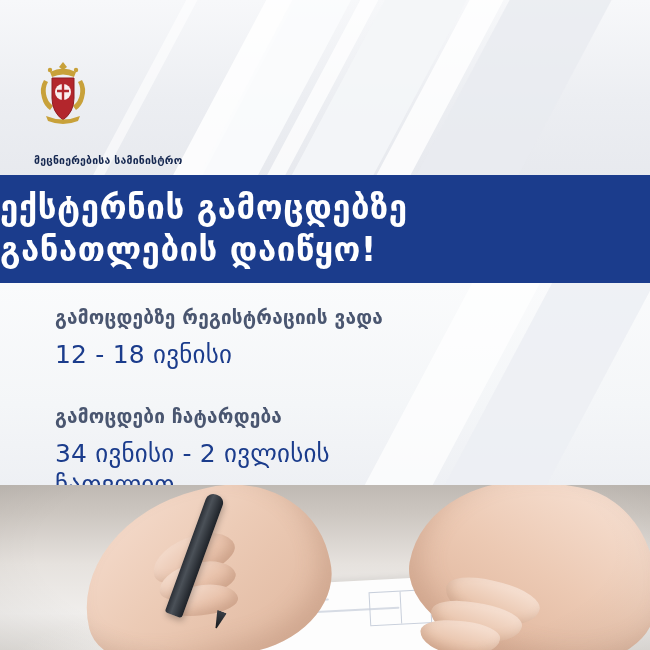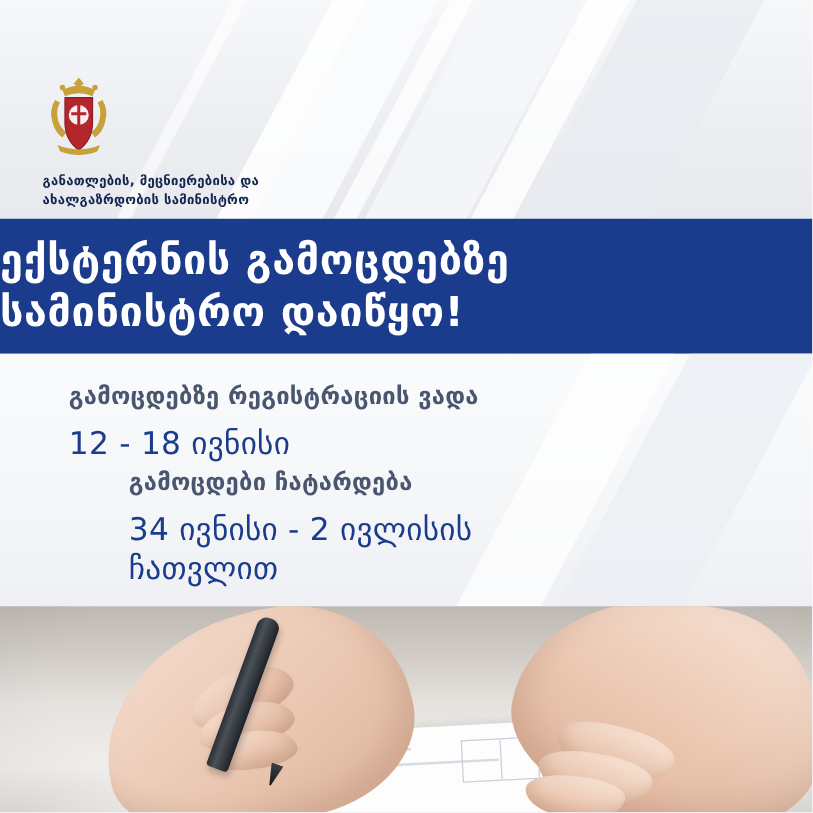--- a/index.html
+++ b/index.html
@@ -84,21 +84,21 @@
     position: absolute;
     transform: rotate(28deg);
     transform-origin: top left;
   }
   .m2 { left: 10px; top: -80px; width: 16px; height: 360px; background:#ffffff; opacity:.6;}
   .m3 { left: 520px; top: -90px; width: 60px; height: 400px; background:#ffffff; opacity:.7;}
   .m4 { left: 600px; top: -90px; width: 90px; height: 400px; background:#eceff3; opacity:.85;}
 
   .info-block { position: absolute; left: 55px; }
   .b1 { top: 22px; }
-  .b2 { top: 91px; margin-left: 48px; }
+  .b2 { top: 121px; }
   .info-label {
     font-size: 19px;
     font-weight: 700;
     color: #4a5670;
     letter-spacing: .2px;
     line-height: 1.3;
   }
   .info-value {
     margin-top: 9px;
     font-size: 25px;
@@ -220,26 +220,26 @@
         <path d="M48 20 q5 8 2 18 q-2 8 -8 12 l-3 -4 q6 -5 7 -12 q1 -7 -2 -12 z" fill="#C8A13A"></path>
 
         <path d="M18 18 h22 v20 q0 14 -11 22 q-11 -8 -11 -22 z" fill="#B3262C" stroke="#8f1d22" stroke-width="1"></path>
 
         <circle cx="29" cy="32" r="8" fill="#ffffff" opacity=".92"></circle>
         <path d="M29 24 v18 M23 31 h12" stroke="#B3262C" stroke-width="2.4" fill="none"></path>
 
         <path d="M12 56 q17 7 34 0 l-2 5 q-15 6 -30 0 z" fill="#C8A13A"></path>
       </svg>
     </div>
-    <div class="ministry-text"><span>განათლების, მეცნიერებისა და</span><br><span>ახალგაზრდობის სამინისტრო</span></div>
+    <div class="ministry-text"><br><span>მეცნიერებისა სამინისტრო</span></div>
   </div>
 
   <div class="band">
     <div class="band-line">ექსტერნის გამოცდებზე</div>
-    <div class="band-line">სამინისტრო დაიწყო!</div>
+    <div class="band-line">განათლების დაიწყო!</div>
   </div>
 
   <div class="mid">
 
     <div class="m-streak m2"></div>
     <div class="m-streak m3"></div>
     <div class="m-streak m4"></div>
 
     <div class="info-block b1">
       <div class="info-label">გამოცდებზე რეგისტრაციის ვადა</div>

